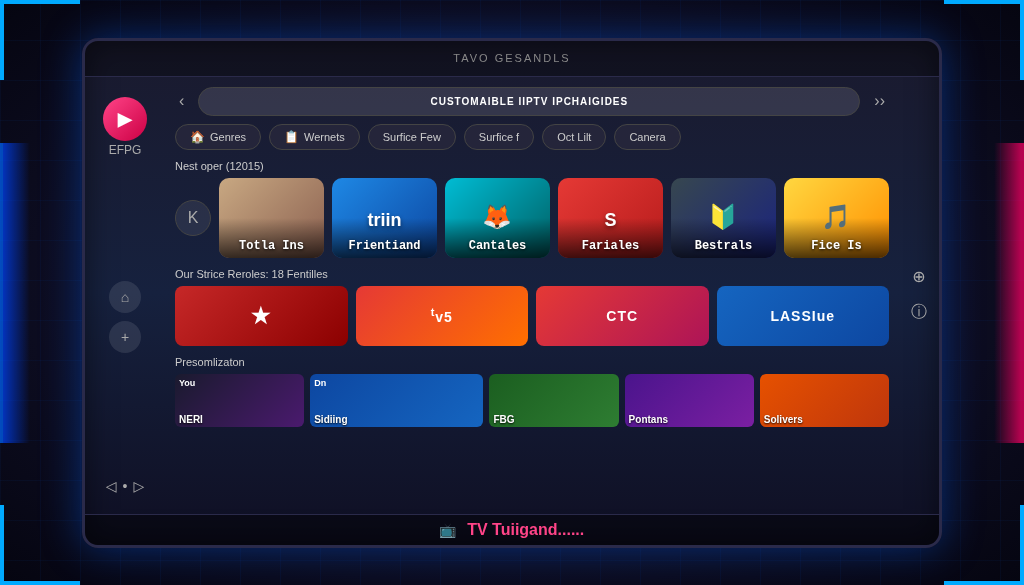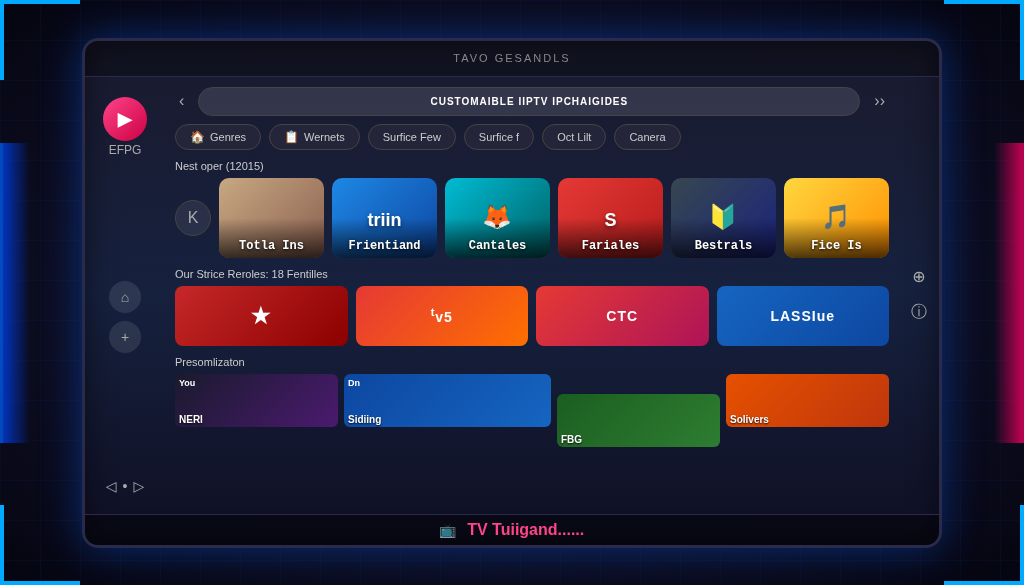--- a/index.html
+++ b/index.html
@@ -354,21 +354,21 @@
       flex: 1;
       height: 53px;
       border-radius: 6px;
       overflow: hidden;
       cursor: pointer;
       position: relative;
       min-width: 0;
     }
     .thumb-bg-1 { background: linear-gradient(135deg, #1a1a2e, #4a1a6e); }
     .thumb-bg-2 { background: linear-gradient(135deg, #0d47a1, #1565c0); padding-left: 44px; }
-    .thumb-bg-3 { background: linear-gradient(135deg, #1b5e20, #2e7d32); margin-top: 20px; }
+    .thumb-bg-3 { background: linear-gradient(135deg, #1b5e20, #2e7d32); }
     .thumb-bg-5 { background: linear-gradient(135deg, #006064, #00838f); }
     .thumb-bg-6 { background: linear-gradient(135deg, #4a148c, #7b1fa2); }
     .thumb-bg-7 { background: linear-gradient(135deg, #e65100, #bf360c); }
 
     .thumb-label {
       position: absolute;
       bottom: 2px;
       left: 4px;
       right: 15px;
       color: white;
@@ -586,20 +586,23 @@
             <div class="thumb-card thumb-bg-2">
               <span class="thumb-top-label">Dn</span>
               <span class="thumb-label">Sidiing</span>
             </div>
 
             <div class="thumb-card thumb-bg-3">
               <span class="thumb-label">FBG</span>
             </div>
 
 
+            <div class="thumb-card thumb-bg-6">
+              <span class="thumb-label">Pontans</span>
+            </div>
 
             <div class="thumb-card thumb-bg-7">
               <span class="thumb-label">Solivers</span>
             </div>
 
           </div>
         </div>
 
       </div>
 

